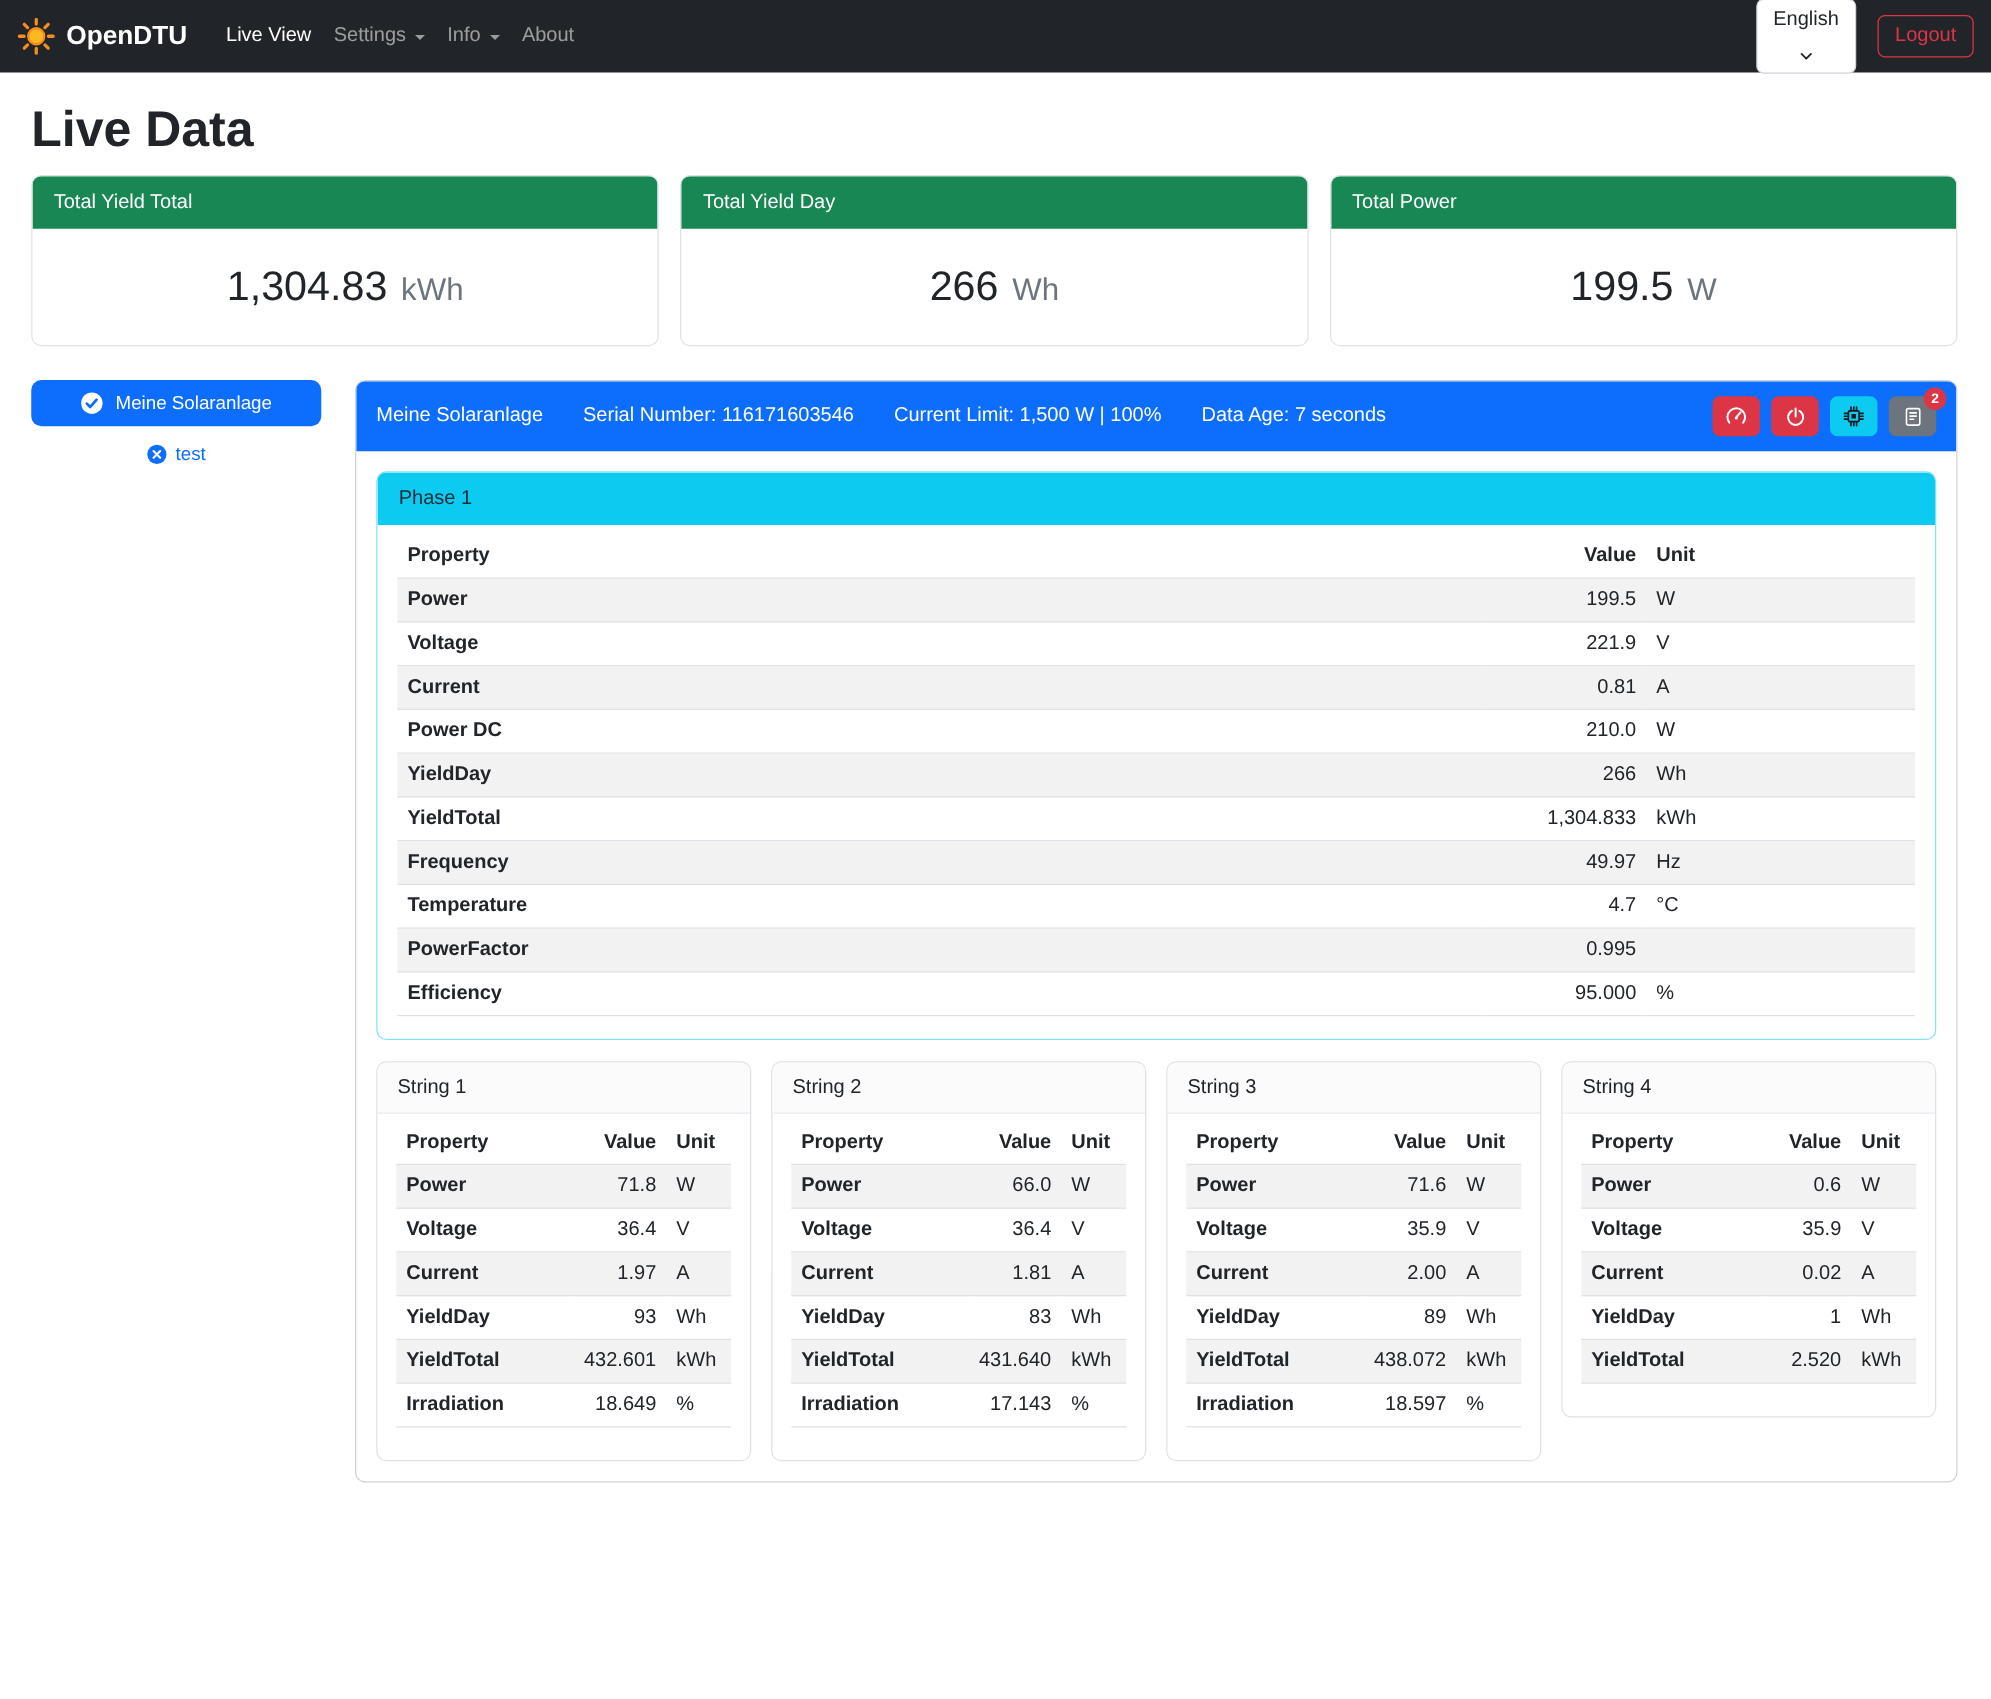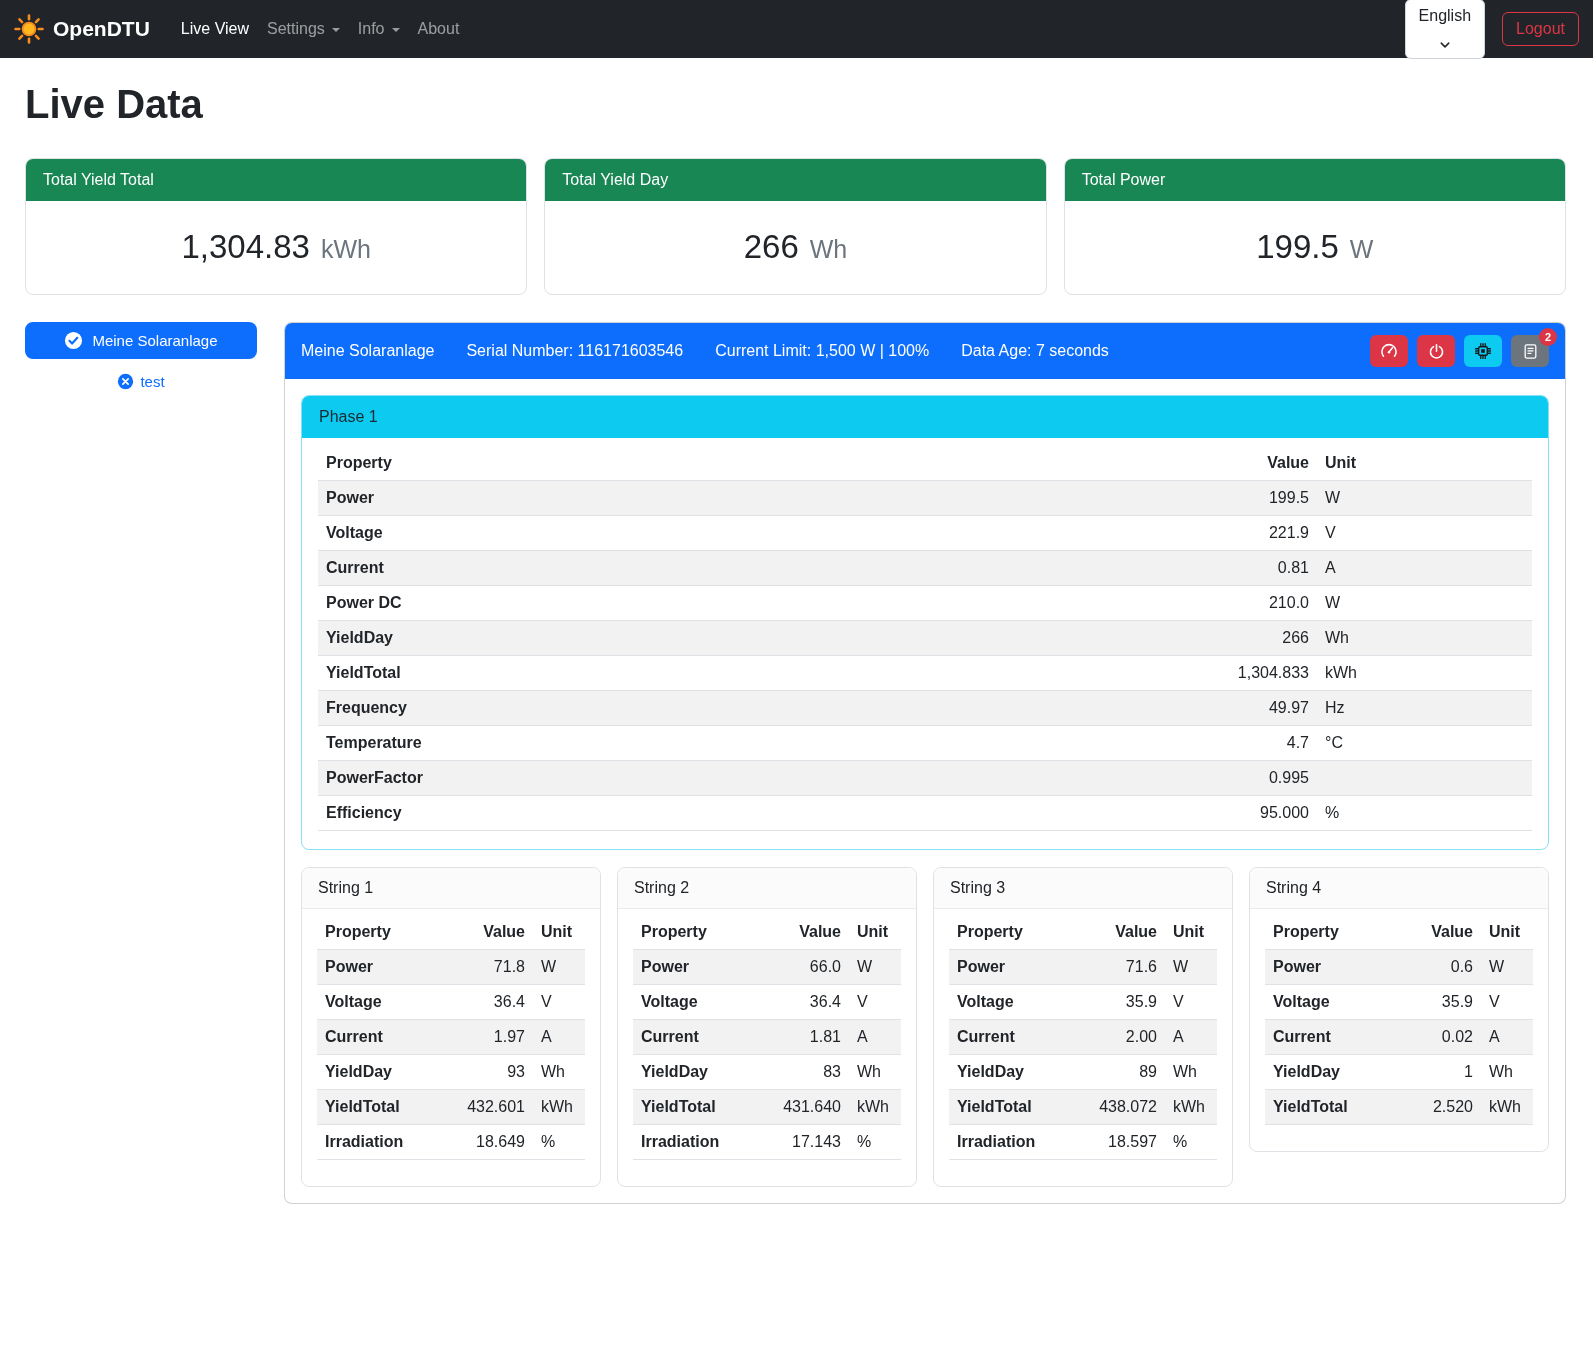--- a/index.html
+++ b/index.html
@@ -45,21 +45,21 @@
   }
   .logout-btn {
     background: transparent; color: #dc3545;
     border: 1px solid #dc3545; border-radius: 6px;
     padding: 7px 13px; font-size: 16px; cursor: pointer;
     font-family: inherit;
   }
 
   
   .container { padding: 6px 27px 28px 25px; }
-  h1.page-title { font-size: 40px; font-weight: 600; margin: 18px 0 31px; }
+  h1.page-title { font-size: 40px; font-weight: 600; margin: 18px 0 13px; }
 
   
   .summary-row {
     display: grid; grid-template-columns: repeat(3, 1fr);
     gap: 17px; margin-bottom: 27px;
   }
   .summary-card {
     border: 1px solid #dee2e6; border-radius: 8px;
     background: #fff; overflow: hidden;
   }

